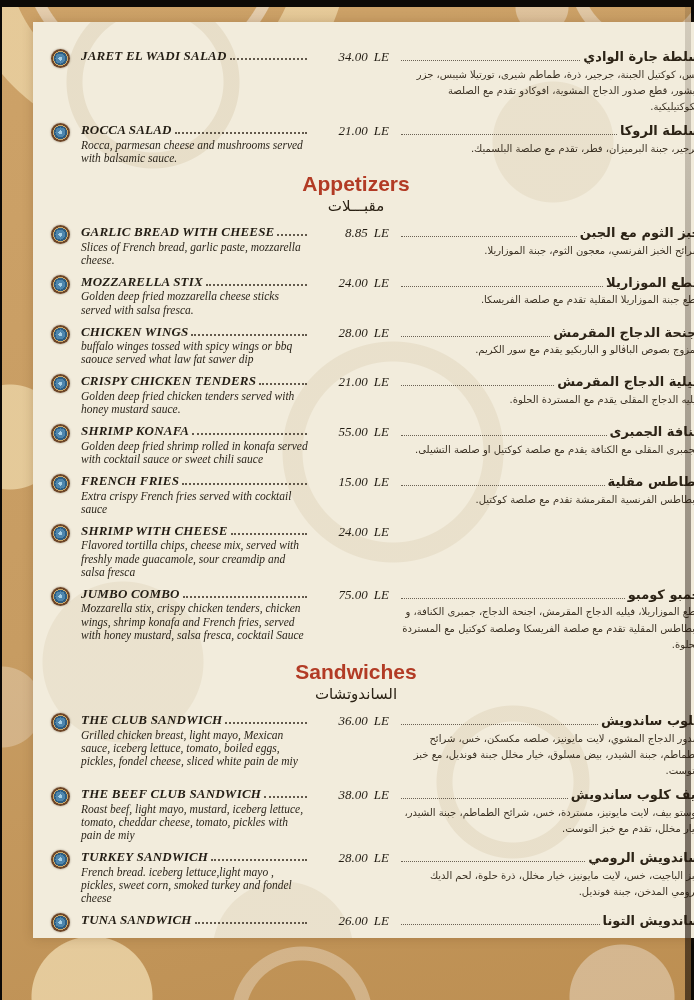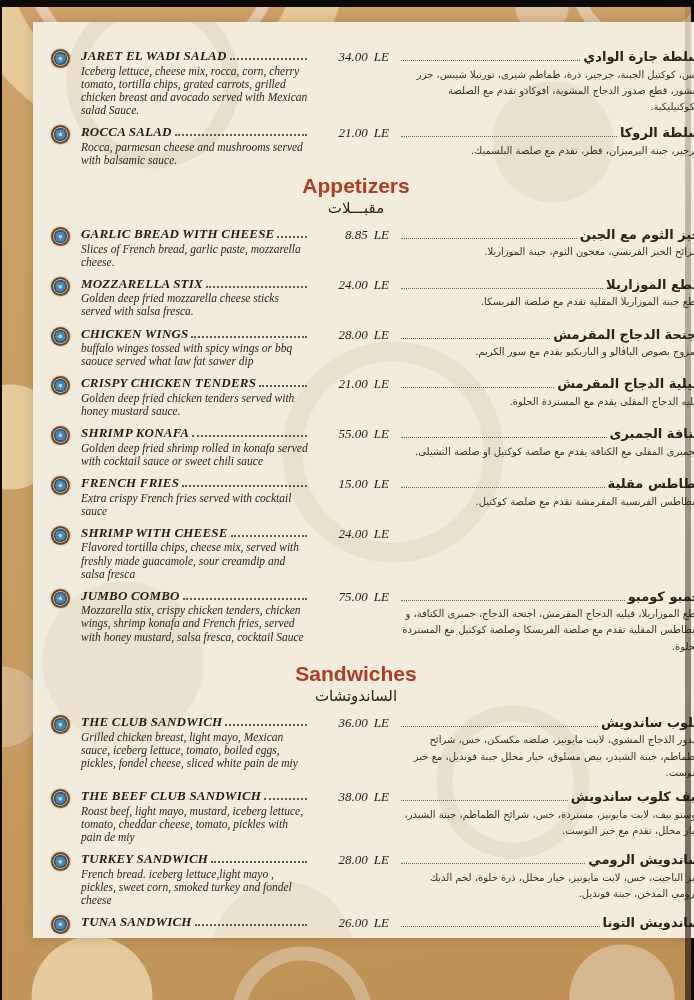--- a/index.html
+++ b/index.html
@@ -95,21 +95,20 @@
     <div class="items">
   <div class="menu-item">
     <span class="bullet-wrap">
       <span class="bullet"></span>
     </span>
     <div class="en-col">
       <div class="en-title-row">
         <span class="en-title">JARET EL WADI SALAD</span>
         <span class="dots"></span>
       </div>
-      <div class="en-desc">Iceberg lettuce, cheese mix, rocca, corn, cherry tomato, tortilla chips, grated carrots, grilled chicken breast and avocado served with Mexican salad Sauce.</div>
     </div>
     <div class="price-col">
       <span class="price">34.00</span>
       <span class="currency">LE</span>
     </div>
     <div class="ar-col" dir="rtl">
       <div class="ar-title-row">
         <span class="ar-title">سلطة جارة الوادي</span>
         <span class="ar-dots"></span>
       </div>

